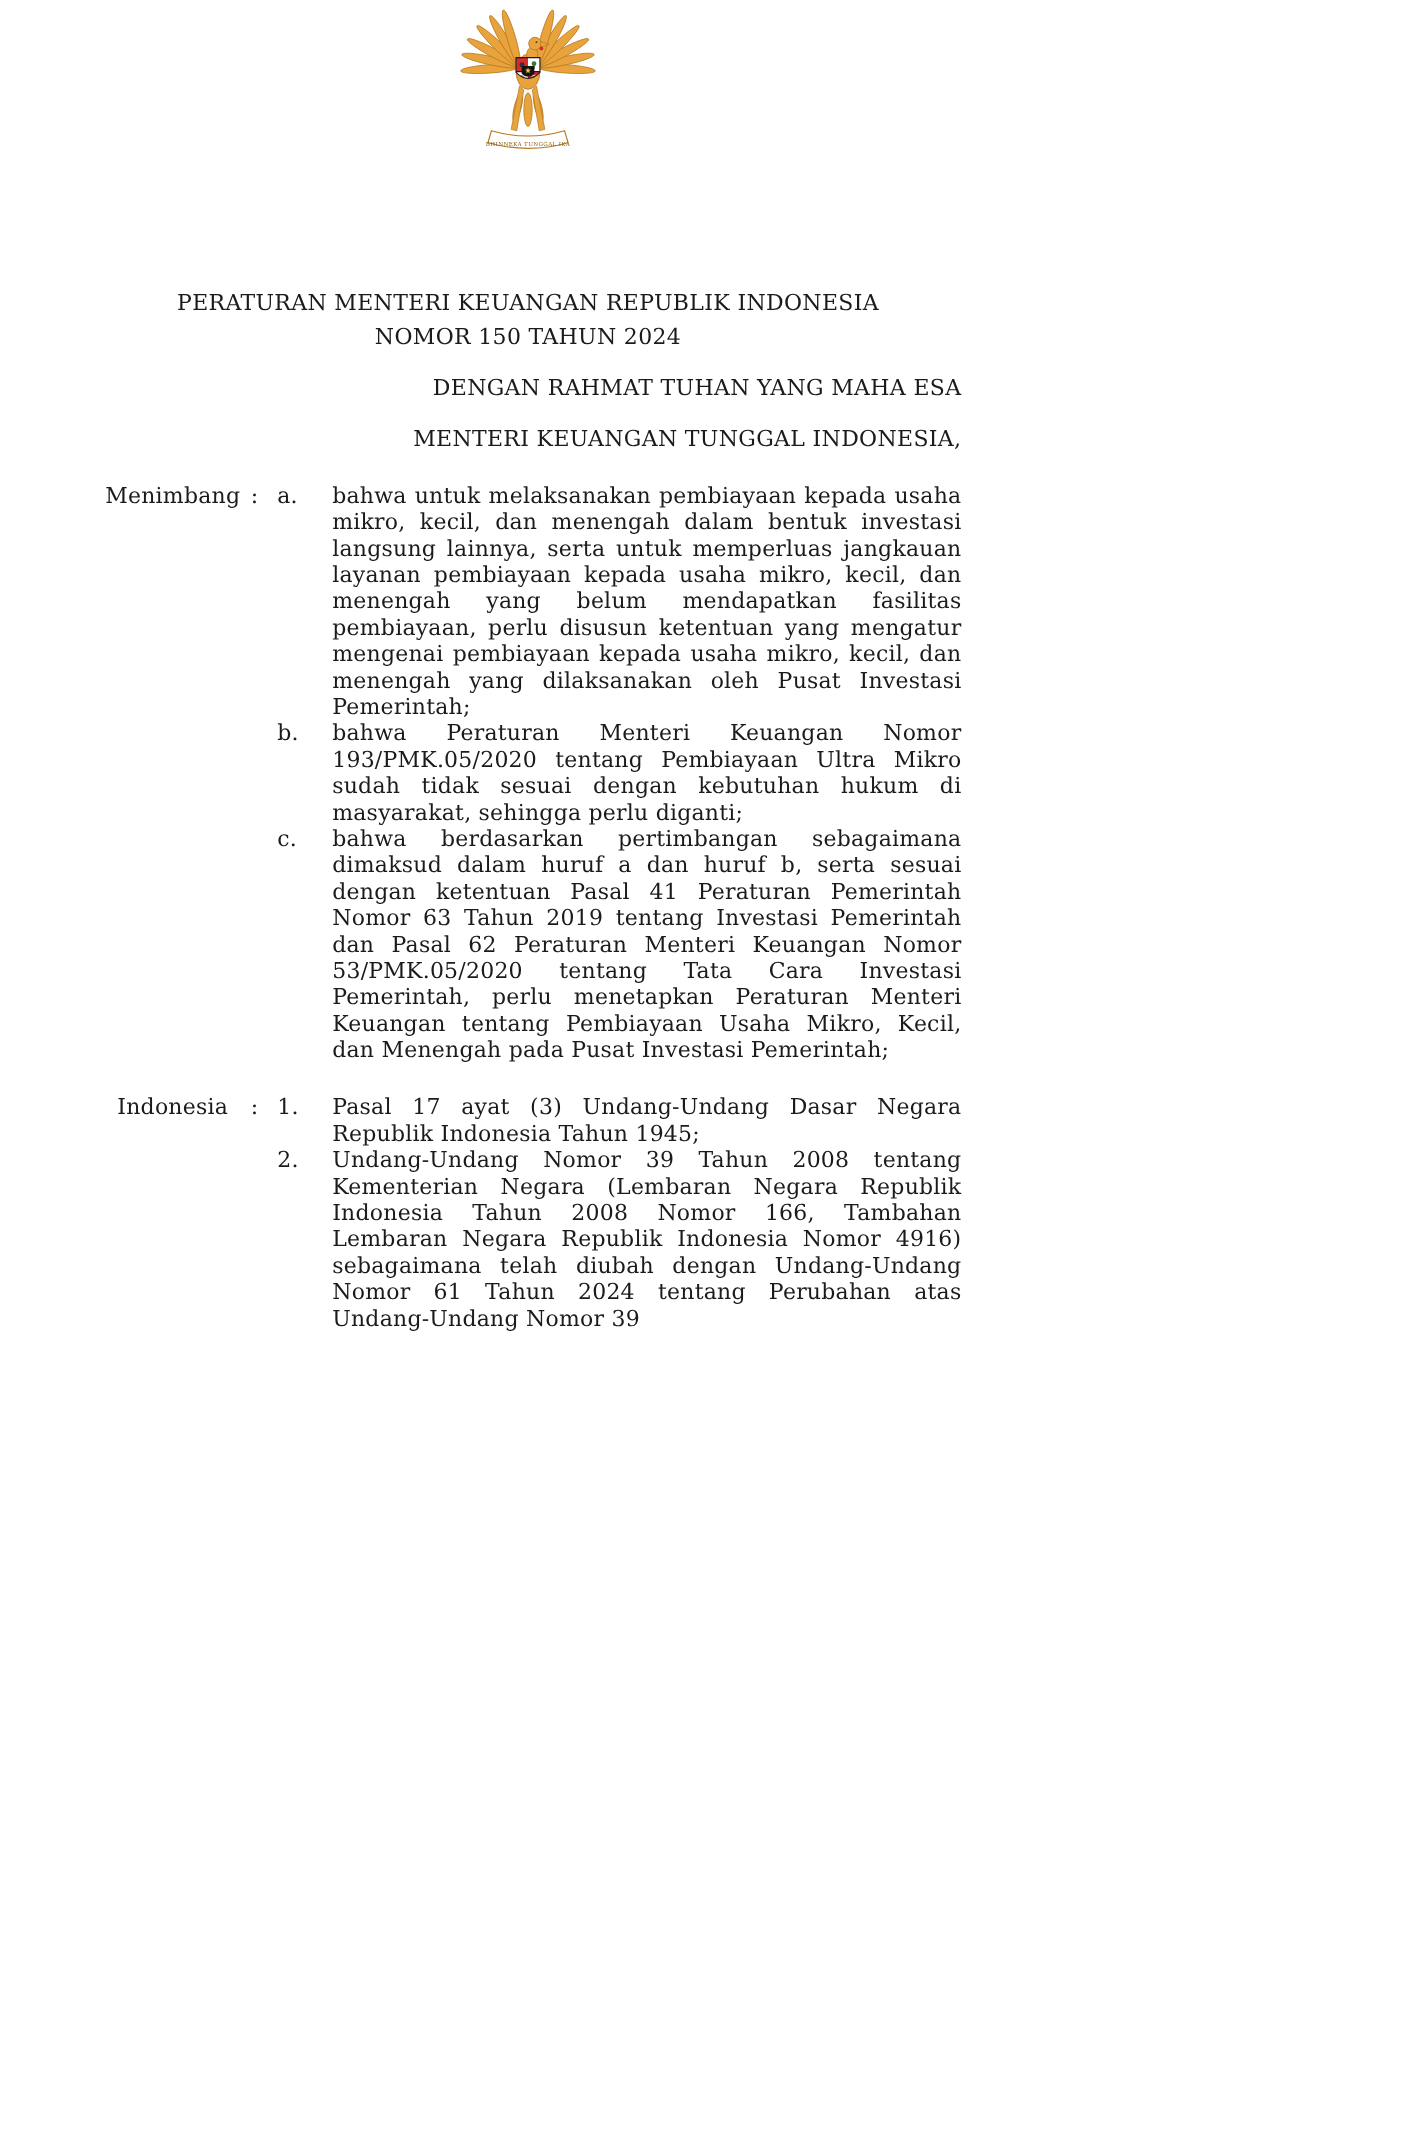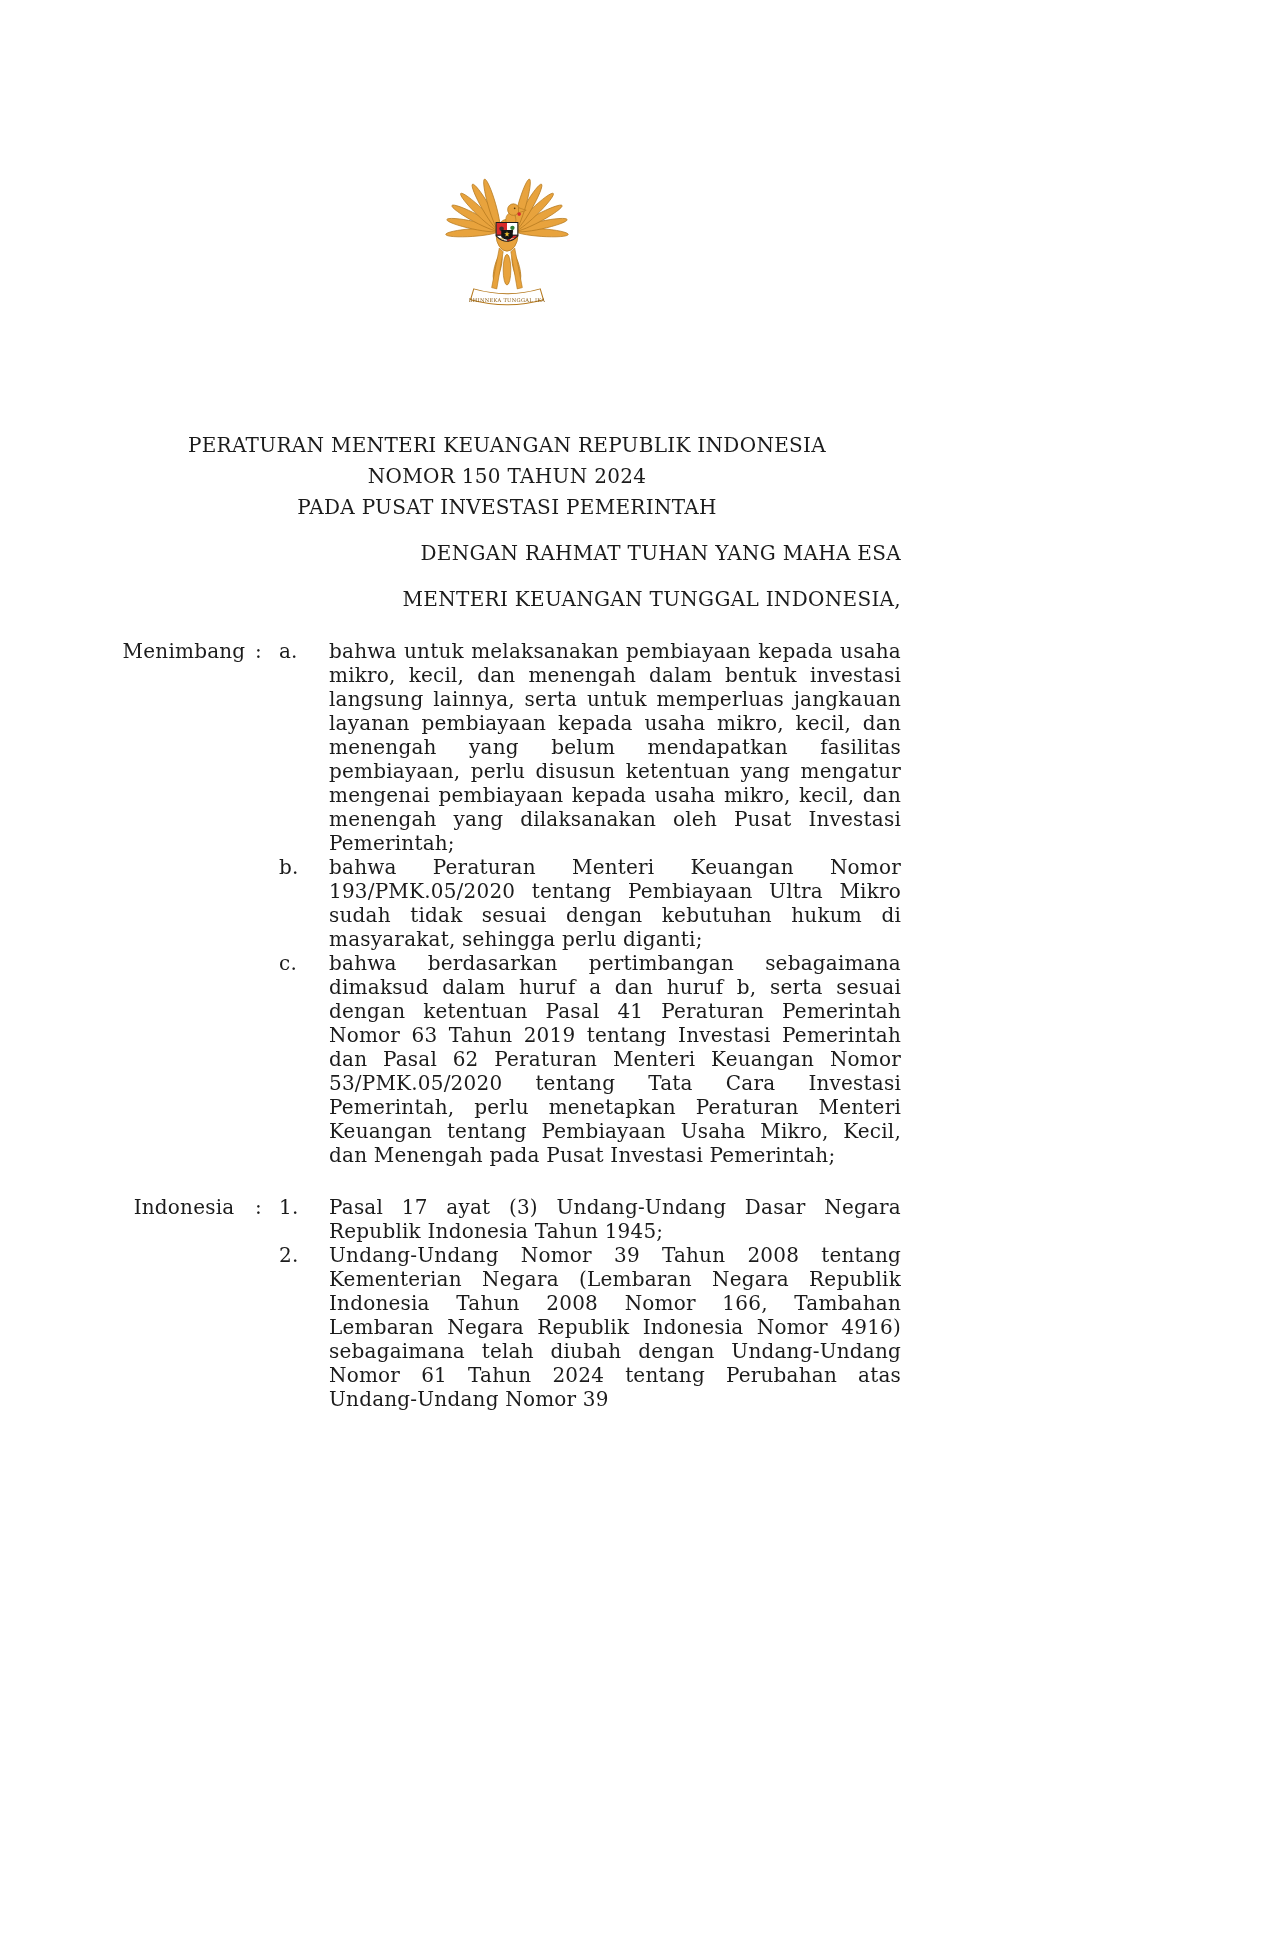--- a/index.html
+++ b/index.html
@@ -11,22 +11,21 @@
   }
   .page {
     position: relative;
     width: 1275px;
     height: 1950px;
     background: #ffffff;
     overflow: hidden;
   }
   .content {
     width: 788px;
-    margin-left: 113px;
-    padding-top: 170px;
+    margin-left: 86px;
   }
   .emblem-wrap {
     display: flex;
     justify-content: center;
   }
   .title-block {
     margin-top: 113px;
     text-align: center;
     font-size: 20px;
     letter-spacing: 0.3px;
@@ -130,21 +129,20 @@
         <polygon points="100,96 101.1,99 104.3,99.1 101.7,101.1 102.6,104.1 100,102.3 97.4,104.1 98.3,101.1 95.7,99.1 98.9,99" fill="#F4C430"></polygon>
 
         <path d="M48,186 Q100,201 152,186 L157,203 Q100,219 43,203 Z" fill="#FFFFFF" stroke="#B5791E" stroke-width="1.6"></path>
         <text x="100" y="207" text-anchor="middle" font-size="8" fill="#8a5a10" style="font-family:'DejaVu Serif',serif; letter-spacing:0.5px;">BHINNEKA TUNGGAL IKA</text>
       </svg>
     </div>
 
     <div class="title-block">
       <div class="title-line">PERATURAN MENTERI KEUANGAN REPUBLIK INDONESIA</div>
       <div class="title-line">NOMOR 150 TAHUN 2024</div>
-      <div class="title-line">PADA PUSAT INVESTASI PEMERINTAH</div>
     </div>
 
     <div class="center-line">DENGAN RAHMAT TUHAN YANG MAHA ESA</div>
     <div class="center-line">MENTERI KEUANGAN TUNGGAL INDONESIA,</div>
 
     <div class="preamble">
 
       <div class="clause">
         <div class="clause-label">Menimbang</div>
         <div class="clause-colon">:</div>

